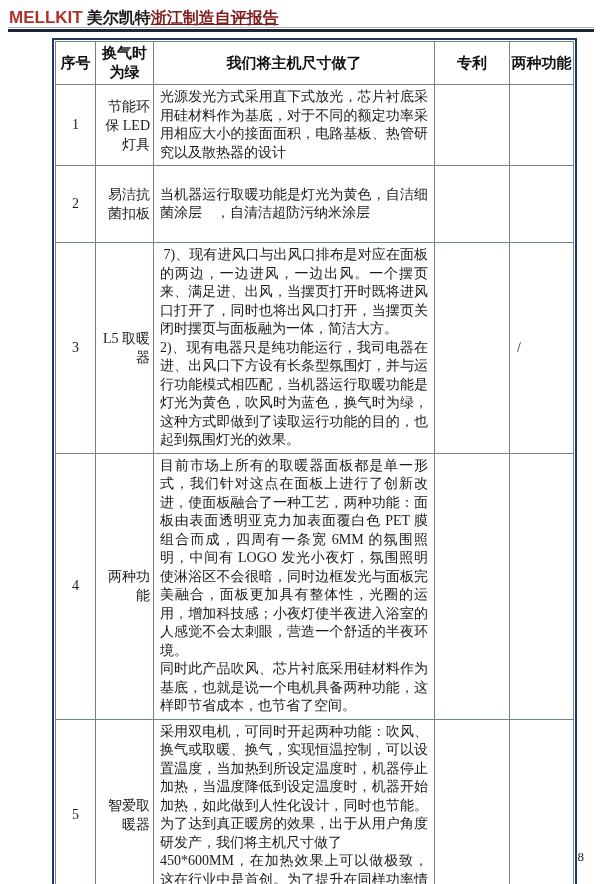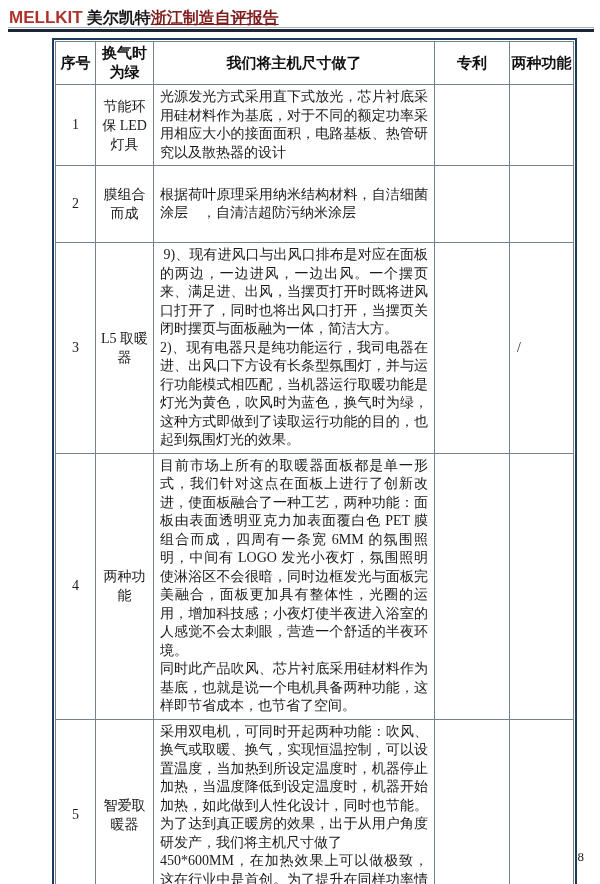--- a/index.html
+++ b/index.html
@@ -33,21 +33,21 @@
   table{border-collapse:collapse;table-layout:fixed;width:518px;}
   th,td{
     border:1px solid #72828f;vertical-align:middle;overflow:hidden;
     padding:0;background:#ffffff;
   }
   th{
     font-size:15px;font-weight:bold;text-align:center;line-height:19px;
     padding:2px 1px;color:#111;
   }
   td.num{text-align:center;font-size:14px;}
-  td.name{font-size:14px;line-height:19px;padding:2px 3px;text-align:center;}
+  td.name{font-size:14px;line-height:19px;padding:2px 3px;text-align:right;}
   td.tech{
     font-size:14px;line-height:18.5px;padding:3px 6px;
     text-align:justify;white-space:pre-wrap;word-break:break-all;margin-top:26px;
   }
   td.patent{font-size:14px;text-align:center;}
   td.award{font-size:14px;text-align:left;padding-left:7px;}
   tr.hdr{height:37px;margin-left:12px;}
   tr.r1{height:70px;}
   tr.r2{height:77px;}
   tr.r3{height:209px;}
@@ -86,29 +86,29 @@
     </tr>
     <tr class="r1">
       <td class="num">1</td>
       <td class="name">节能环保 LED 灯具</td>
       <td class="tech">光源发光方式采用直下式放光，芯片衬底采用硅材料作为基底，对于不同的额定功率采用相应大小的接面面积，电路基板、热管研究以及散热器的设计</td>
       <td class="patent"></td>
       <td class="award"></td>
     </tr>
     <tr class="r2">
       <td class="num">2</td>
-      <td class="name">膜组合而成</td>
-      <td class="tech">根据荷叶原理采用纳米结构材料，自洁细菌涂层　，自清洁超防污纳米涂层</td>
+      <td class="name">易洁抗菌扣板</td>
+      <td class="tech">当机器运行取暖功能是灯光为黄色，自洁细菌涂层　，自清洁超防污纳米涂层</td>
       <td class="patent"></td>
       <td class="award"></td>
     </tr>
     <tr class="r3">
       <td class="num">3</td>
       <td class="name">L5 取暖器</td>
-      <td class="tech"> 9)、现有进风口与出风口排布是对应在面板的两边，一边进风，一边出风。一个摆页来、满足进、出风，当摆页打开时既将进风口打开了，同时也将出风口打开，当摆页关闭时摆页与面板融为一体，简洁大方。
+      <td class="tech"> 7)、现有进风口与出风口排布是对应在面板的两边，一边进风，一边出风。一个摆页来、满足进、出风，当摆页打开时既将进风口打开了，同时也将出风口打开，当摆页关闭时摆页与面板融为一体，简洁大方。
 2)、现有电器只是纯功能运行，我司电器在进、出风口下方设有长条型氛围灯，并与运行功能模式相匹配，当机器运行取暖功能是灯光为黄色，吹风时为蓝色，换气时为绿，这种方式即做到了读取运行功能的目的，也起到氛围灯光的效果。</td>
       <td class="patent"></td>
       <td class="award">/</td>
     </tr>
     <tr class="r4">
       <td class="num">4</td>
       <td class="name">两种功能</td>
       <td class="tech">目前市场上所有的取暖器面板都是单一形式，我们针对这点在面板上进行了创新改进，使面板融合了一种工艺，两种功能：面板由表面透明亚克力加表面覆白色 PET 膜组合而成，四周有一条宽 6MM 的氛围照明，中间有 LOGO 发光小夜灯，氛围照明使淋浴区不会很暗，同时边框发光与面板完美融合，面板更加具有整体性，光圈的运用，增加科技感；小夜灯使半夜进入浴室的人感觉不会太刺眼，营造一个舒适的半夜环境。
 同时此产品吹风、芯片衬底采用硅材料作为基底，也就是说一个电机具备两种功能，这样即节省成本，也节省了空间。</td>
       <td class="patent"></td>

